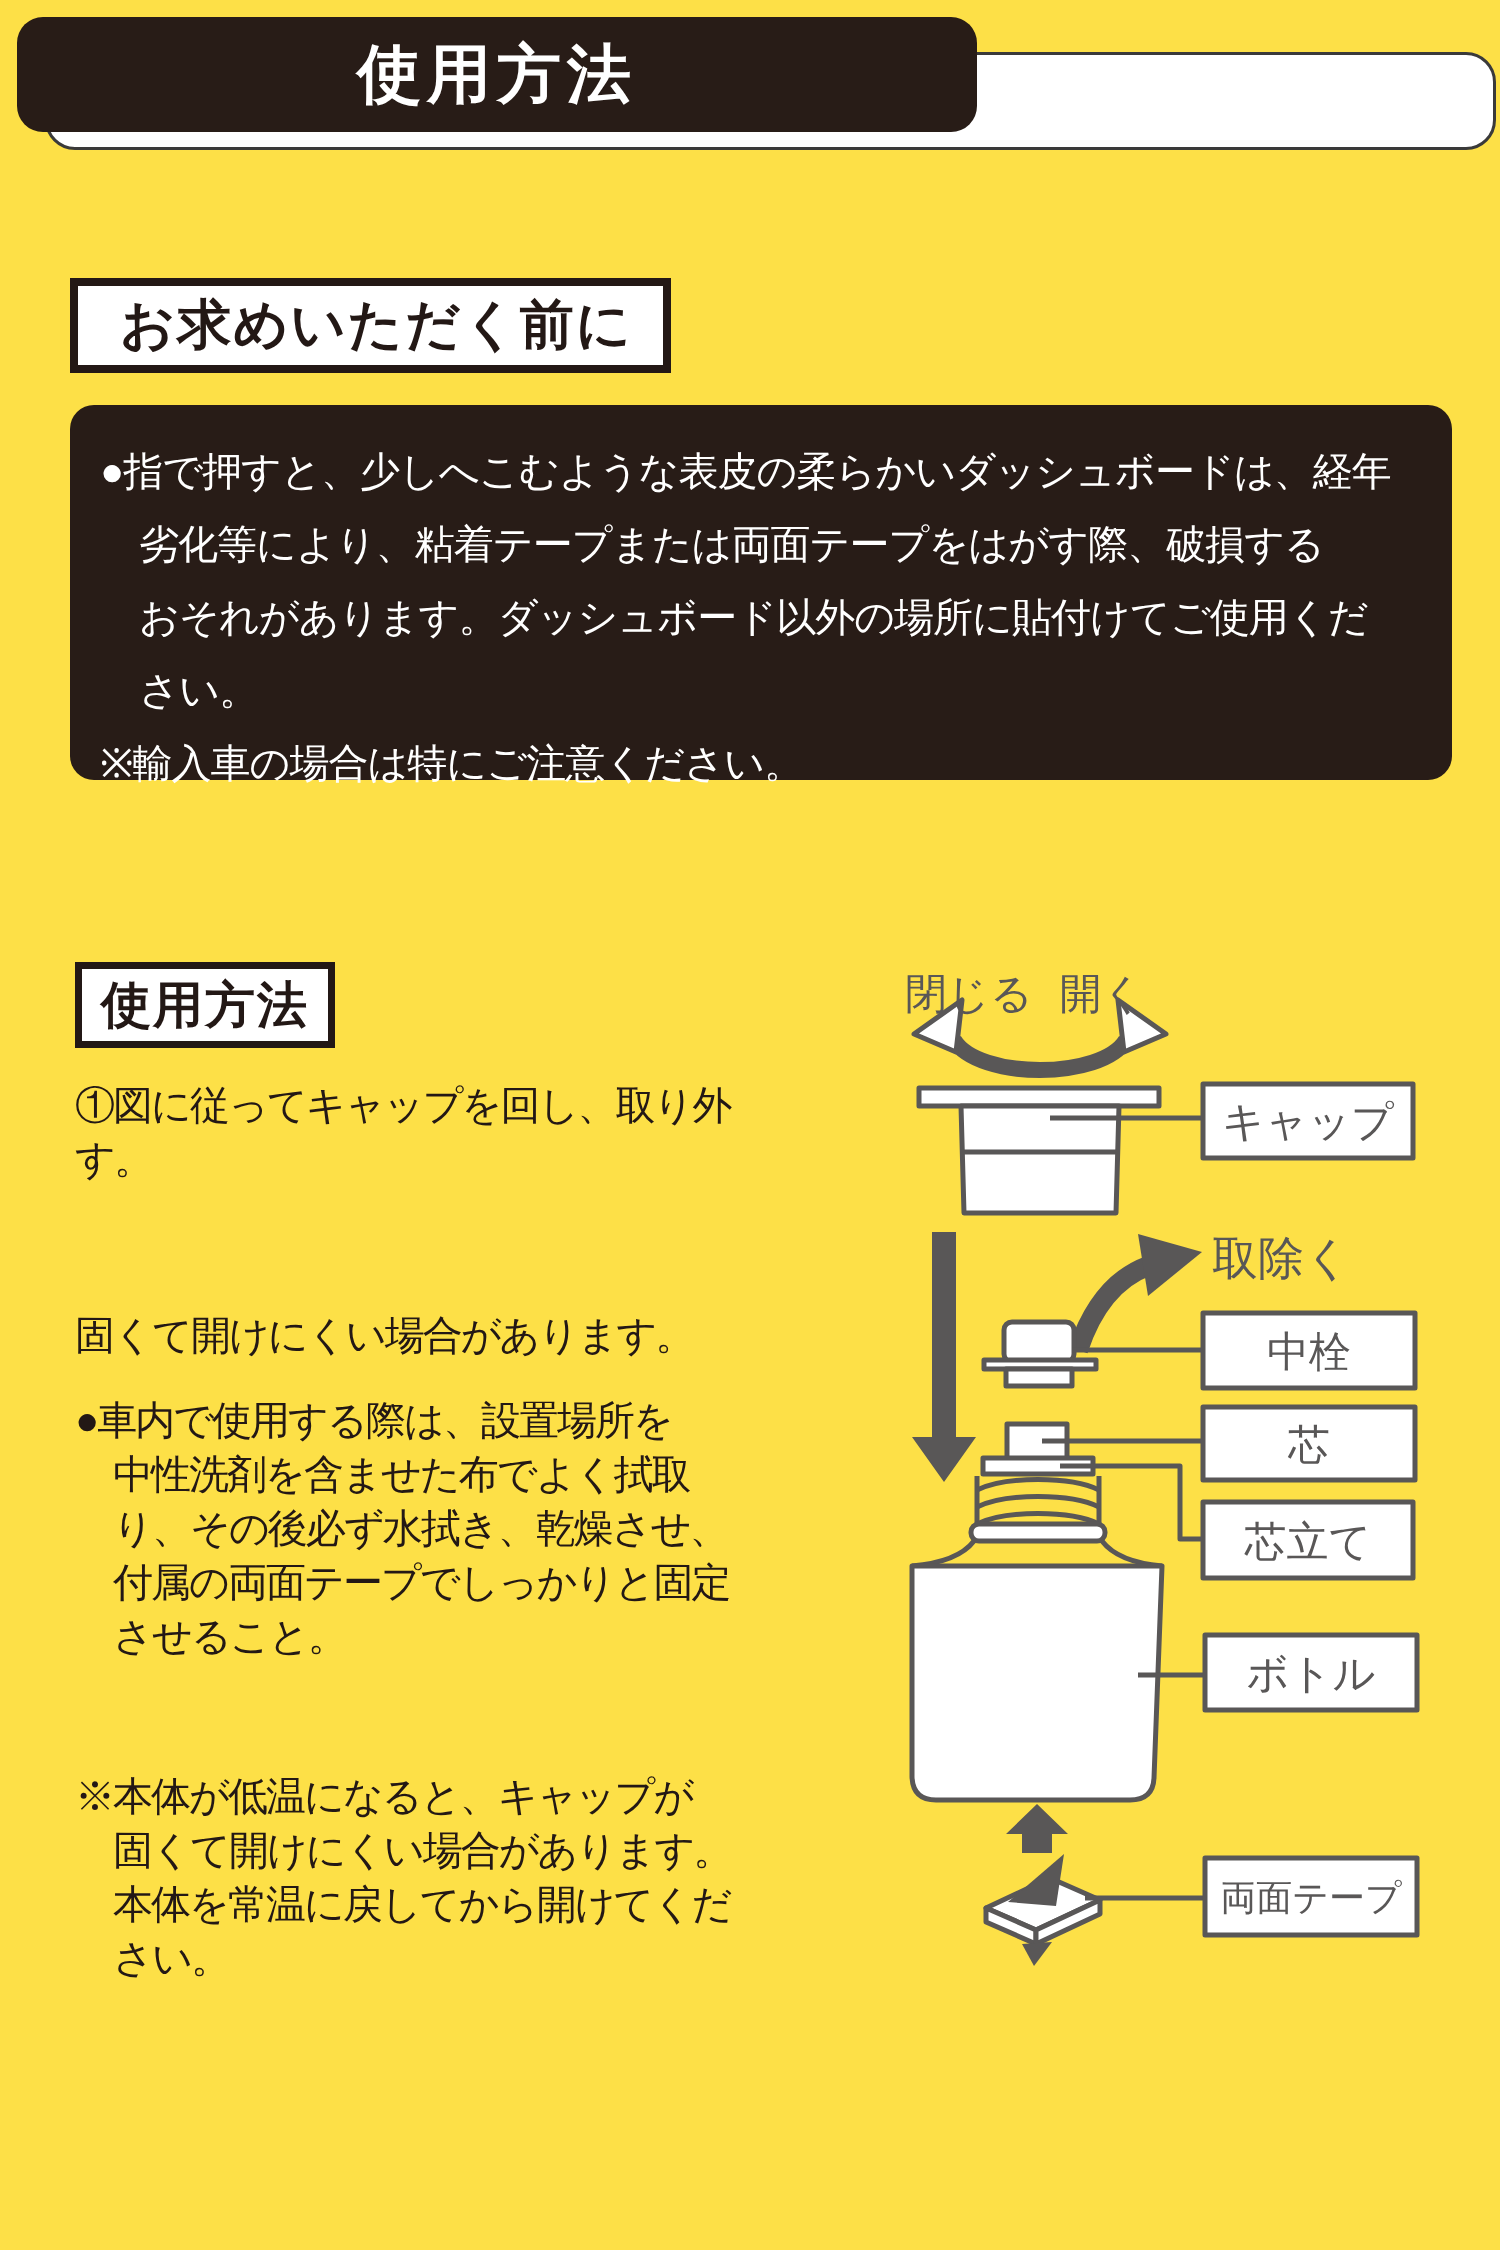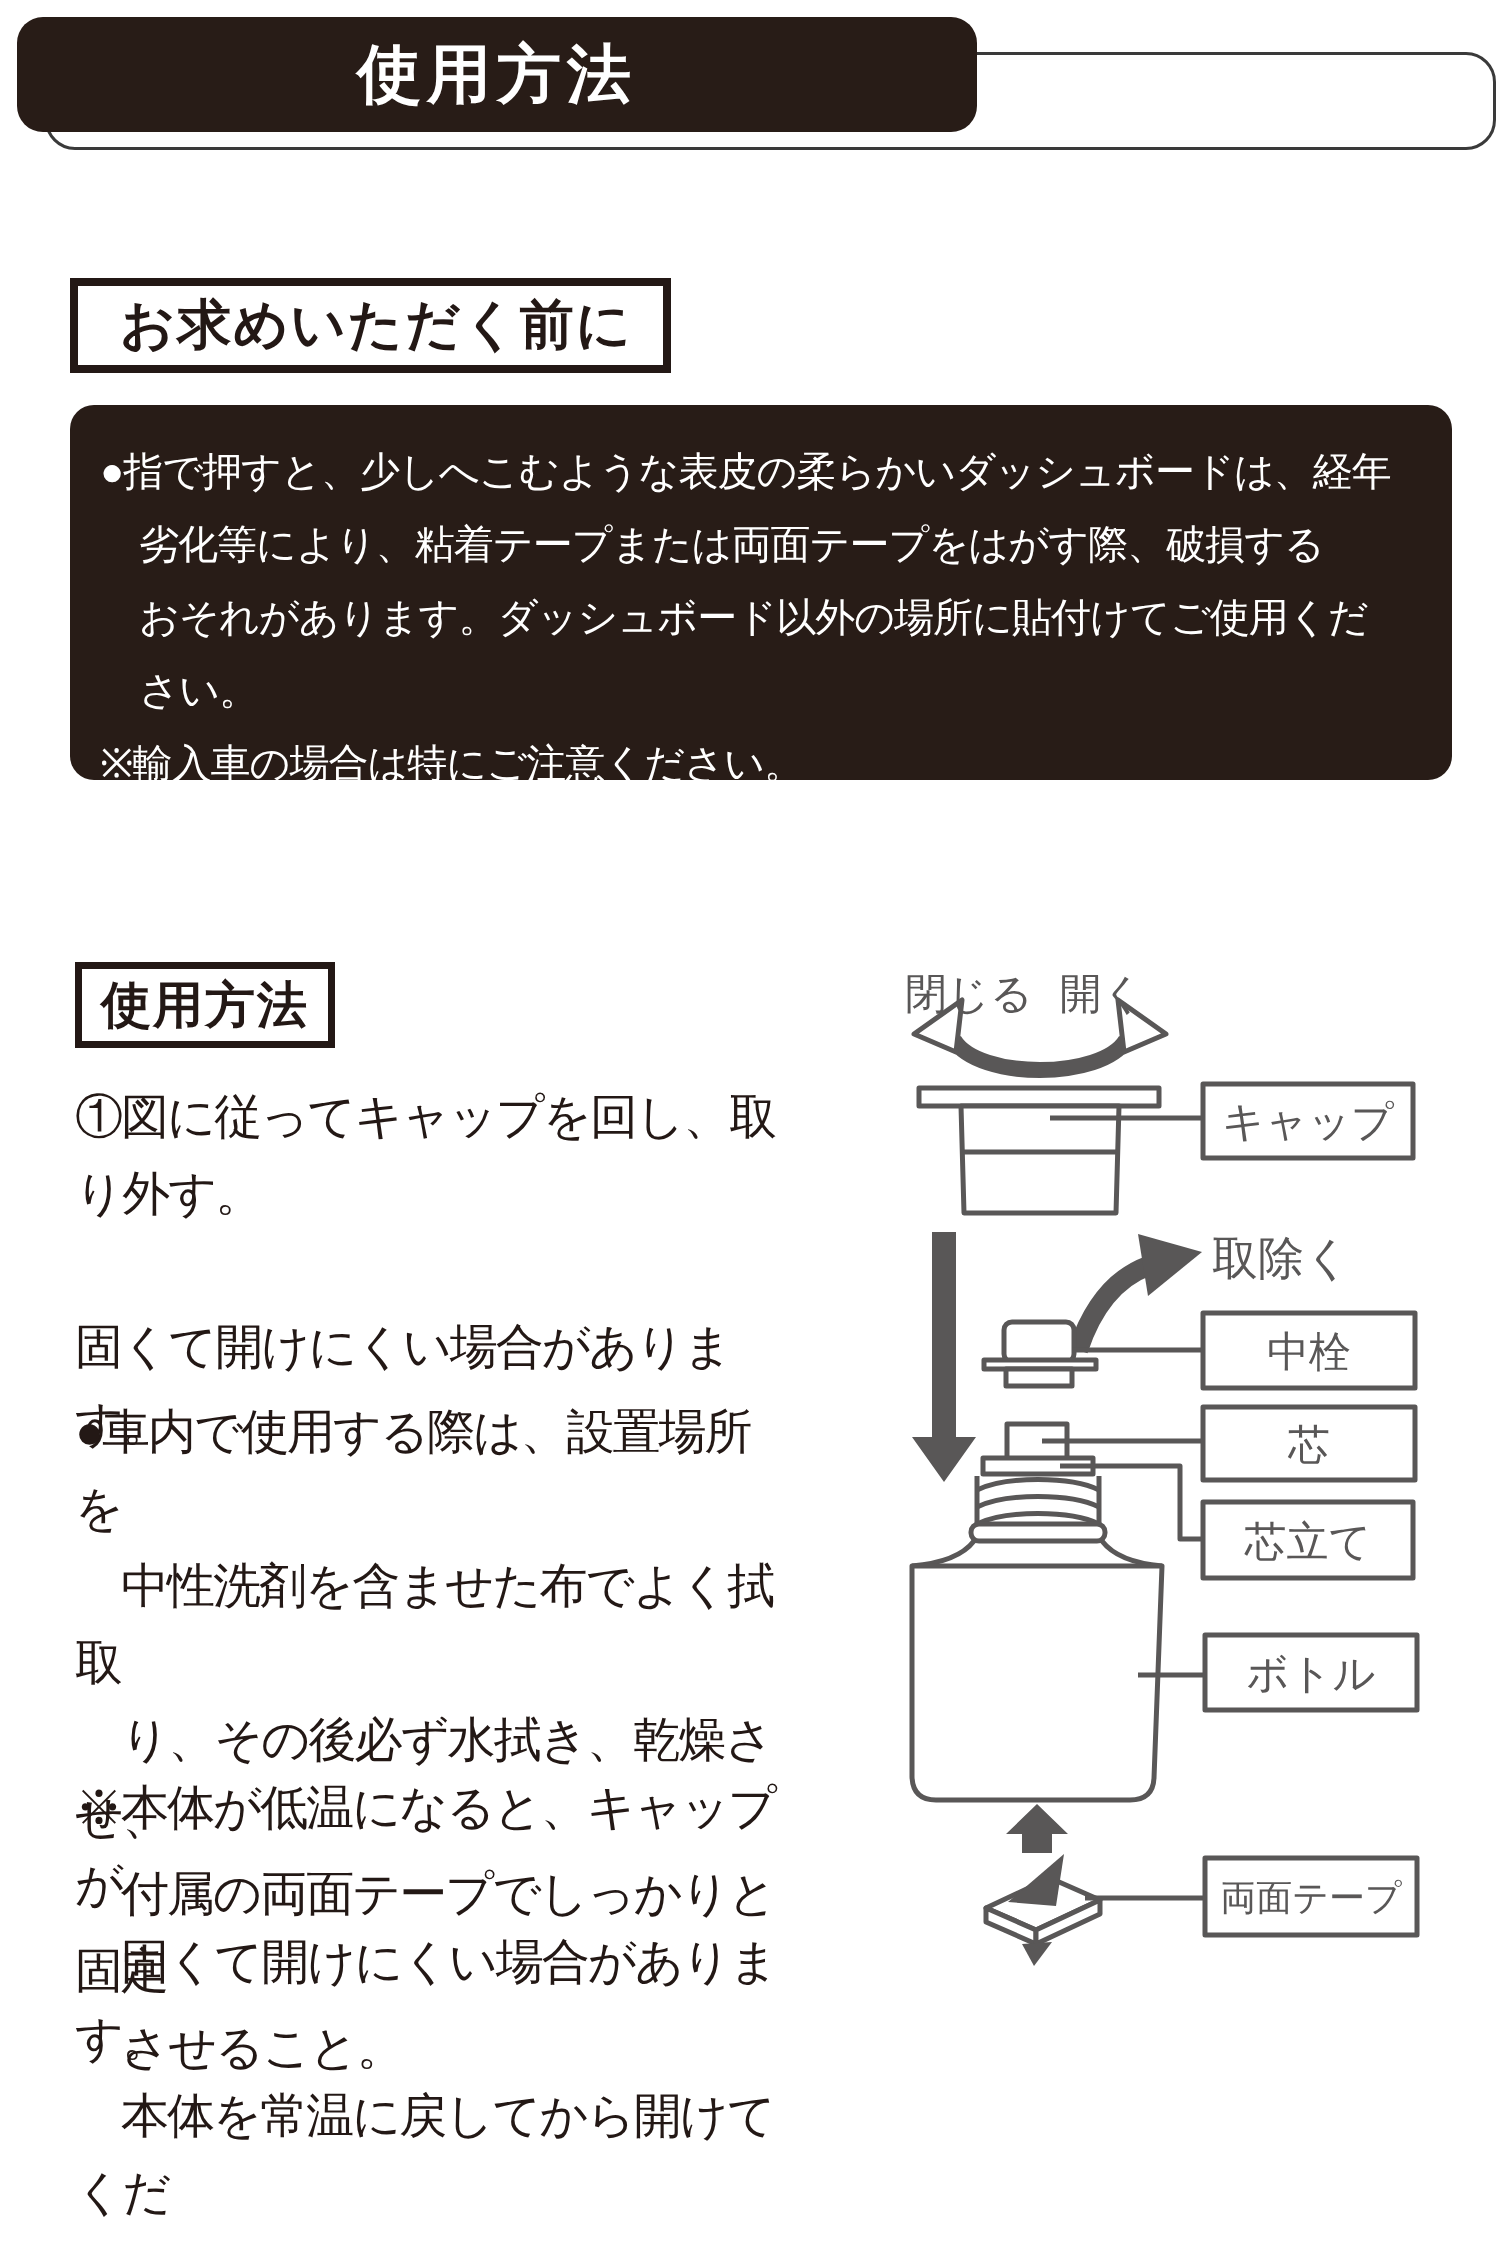--- a/index.html
+++ b/index.html
@@ -1,17 +1,17 @@
 <!DOCTYPE html>
 <html><head>
 <meta charset="utf-8">
 <style>
   html,body{margin:0;padding:0;background:#e8e8e8;}
   .page{
-    position:relative;width:1500px;height:2250px;background:#ffffff;
+    position:relative;width:1500px;height:2250px;background:#fde047;
     font-family:"Liberation Sans",sans-serif;color:#231815;overflow:hidden;
   }
   .abs{position:absolute;}
   
   .header-bar{
     left:45px;top:52px;width:1445px;height:92px;
     background:#fff;border:3px solid #3a3a3a;border-radius:30px;
   }
   .header-tab{
     left:17px;top:17px;width:960px;height:115px;border-radius:26px;
@@ -35,22 +35,22 @@
   .warn-panel{
     left:70px;top:405px;width:1382px;height:375px;border-radius:24px;
     background:#281c17;box-sizing:border-box;padding:30px 26px 0 30px;
   }
   .warn-text{
     color:#ffffff;font-size:40px;font-weight:normal;line-height:73px;
     letter-spacing:-1px;white-space:pre-line;
   }
   
   .step{
-    left:75px;width:710px;font-size:48px;line-height:77px;
-    letter-spacing:-2px;color:#231815;white-space:pre-line;font-weight:500;font-family:Liberation Serif, serif;
+    left:75px;width:710px;font-size:40px;line-height:54px;
+    letter-spacing:-2px;color:#231815;white-space:pre-line;font-weight:500;
   }
   
   .diagram{left:820px;top:950px;}
   .dg-label{fill:#595757;font-size:42px;font-family:"Liberation Sans",sans-serif;}
   .dg-label-small{fill:#595757;font-size:36px;font-family:"Liberation Sans",sans-serif;}
   .dg-label-big{fill:#595757;font-size:46px;font-family:"Liberation Sans",sans-serif;}
 </style>
 </head>
 <body>
 

